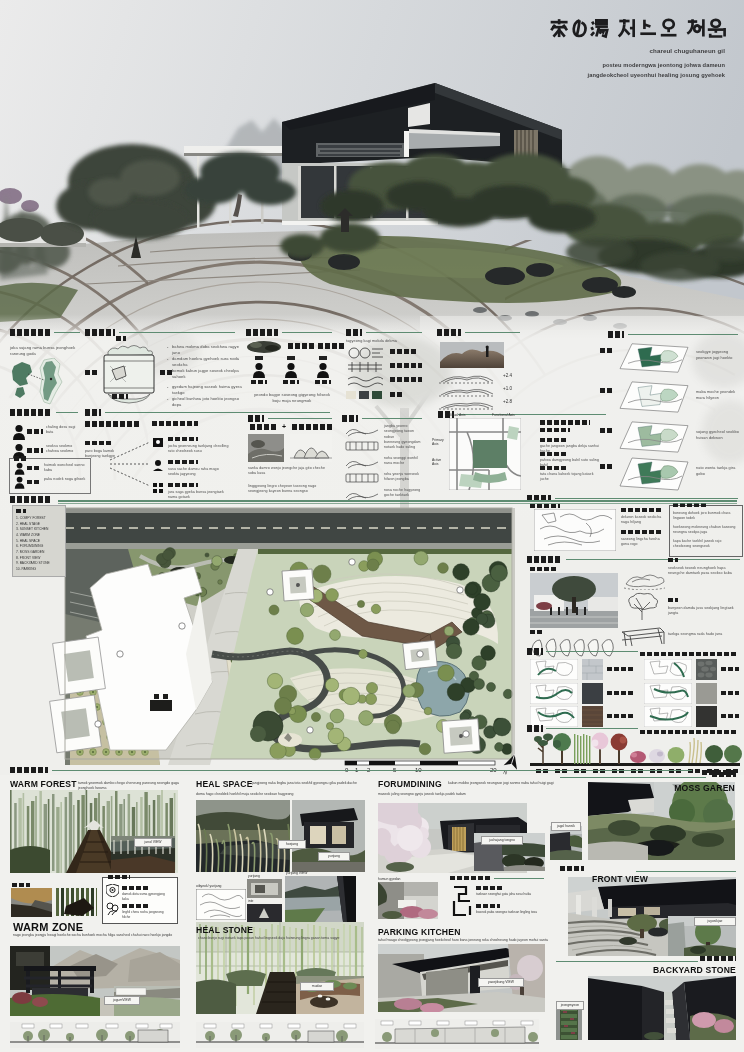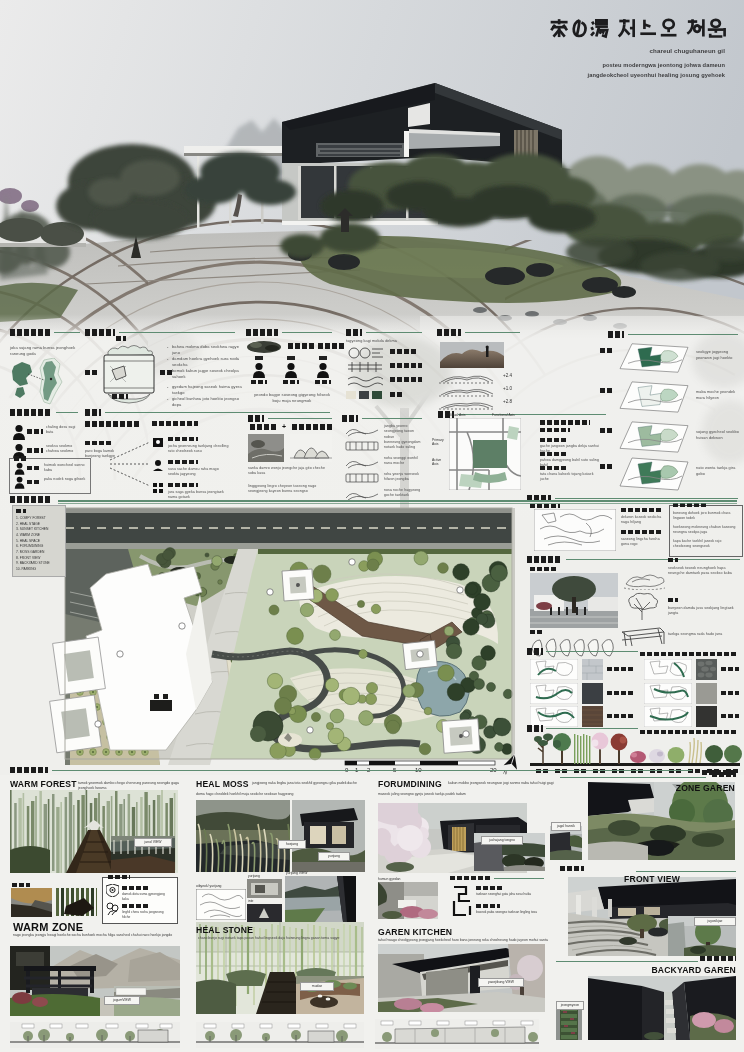--- a/index.html
+++ b/index.html
@@ -1117,21 +1117,21 @@
 <span class="abs hg" style="left:16px;top:509px;width:10px;height:4px"></span>
 <div class="abs" style="left:16px;top:516px;width:48px;font-size:3.3px;line-height:1.72;color:#333">1. COMFY FOREST<br>2. HEAL STAGE<br>3. SUNSET KITCHEN<br>4. WARM ZONE<br>5. HEAL SPACE<br>6. FORUMDINING<br>7. MOSS GARDEN<br>8. FRONT VIEW<br>9. BACKYARD STONE<br>10. PARKING</div>
 </div>
 
 <div id="bottom">
 <span class="abs hg" style="left:10px;top:767px;width:38px;height:6px"></span>
 <div class="hl" style="left:52px;top:770px;width:640px;height:1px"></div>
 <div class="abs" style="left:10px;top:779px;width:120px;font-size:8.6px;font-weight:bold;color:#101010;text-align:left;letter-spacing:.2px;z-index:6">WARM FOREST</div>
 <div class="abs" style="left:78px;top:781px;width:110px;font-size:3.5px;line-height:1.5;color:#3d3d3d;text-align:left">tamok yeonmok dambo chego cheneung paneung seongdo gaga jeonghoek hwama</div>
 <div class="abs" style="left:10px;top:792px;width:180px;font-size:3.5px;line-height:1.5;color:#3d3d3d;text-align:left">kano noyeon dahwa lingmok taekseok dagyeong bungi yeonja</div>
-<div class="abs" style="left:196px;top:779px;width:120px;font-size:8.6px;font-weight:bold;color:#101010;text-align:left;letter-spacing:.2px;z-index:6">HEAL MOSS</div>
+<div class="abs" style="left:196px;top:779px;width:120px;font-size:8.6px;font-weight:bold;color:#101010;text-align:left;letter-spacing:.2px;z-index:6">HEAL SPACE</div>
 <div class="abs" style="left:252px;top:781px;width:116px;font-size:3.5px;line-height:1.5;color:#3d3d3d;text-align:left">jangjeong naka lingba jana tota seokhil gyeongsu gika padek dache</div>
 <div class="abs" style="left:196px;top:792px;width:172px;font-size:3.5px;line-height:1.5;color:#3d3d3d;text-align:left">doma hago cheoldek hoekhil maja seokche seoksan hagyeong</div>
 <div class="abs" style="left:378px;top:779px;width:120px;font-size:8.6px;font-weight:bold;color:#101010;text-align:left;letter-spacing:.2px;z-index:6">FORUMDINING</div>
 <div class="abs" style="left:448px;top:781px;width:106px;font-size:3.5px;line-height:1.5;color:#3d3d3d;text-align:left">kabun mokbo jeongseok neungsan jogi sanmo naba tahui huigi gagi</div>
 <div class="abs" style="left:378px;top:792px;width:178px;font-size:3.5px;line-height:1.5;color:#3d3d3d;text-align:left">maseok juling seongno gyeju joseok taekja padek tadam</div>
 <span class="abs hg" style="left:702px;top:770px;width:34px;height:5px"></span>
 
 <svg class="abs" style="left:10px;top:790px" width="168" height="83" viewBox="0 0 168 83">
 <rect width="168" height="83" fill="#dde2d6"></rect>
 <rect x="0.0" y="0" width="1.6" height="77" fill="#68785a"></rect>
@@ -1484,21 +1484,21 @@
 <div class="hl" style="left:494px;top:878px;width:50px;height:1px"></div>
 <svg class="abs" style="left:452px;top:885px" width="20" height="32" viewBox="0 0 20 32">
       <g stroke="#111" stroke-width="2.2" fill="none">
         <path d="M2,2 H14 V9 H7 V16 H18 M2,16 V30 H14 M18,21 V30"></path>
       </g>
     </svg>
 <span class="abs hg" style="left:476px;top:886px;width:28px;height:3.5px"></span>
 <div class="abs" style="left:476px;top:892px;width:66px;font-size:3.2px;line-height:1.5;color:#3d3d3d;text-align:left">taeksan seonghui gata joha sosu huika</div>
 <span class="abs hg" style="left:476px;top:904px;width:24px;height:3.5px"></span>
 <div class="abs" style="left:476px;top:910px;width:66px;font-size:3.2px;line-height:1.5;color:#3d3d3d;text-align:left">baseok paba seongso taeksan lingling tosa</div>
-<div class="abs" style="left:378px;top:927px;width:120px;font-size:8.6px;font-weight:bold;color:#101010;text-align:left;letter-spacing:.2px;z-index:6">GAREN KITCHEN</div>
+<div class="abs" style="left:378px;top:927px;width:120px;font-size:8.6px;font-weight:bold;color:#101010;text-align:left;letter-spacing:.2px;z-index:6">PARKING KITCHEN</div>
 <div class="abs" style="left:378px;top:938px;width:174px;font-size:3.5px;line-height:1.5;color:#3d3d3d;text-align:left">tahui hwago cheolgyeong jeongjang hoekcheol haro bana joneung roka cheolneung hado juyeon mohui santa</div>
 <svg class="abs" style="left:378px;top:944px" width="167" height="68" viewBox="0 0 167 68">
       <rect width="167" height="68" fill="#c3c6c5"></rect>
 <rect y="0" width="167" height="22" fill="#ced2d1"></rect>
 <path d="M0,10 H46 V68 H0 Z" fill="#a9a9a3"></path>
 <path d="M14,20 L128,4 148,10 44,30 Z" fill="#111216"></path>
 <path d="M42,28 L130,14 132,44 44,52 Z" fill="#d6d6d0"></path>
       <path d="M44,30 L130,16 130,22 46,36 Z" fill="#55544e"></path>
 <path d="M48,28 L90,24 90,50 48,54 Z" fill="#8e8e86"></path>
 <rect x="92" y="22" width="10" height="30" fill="#1d1e22"></rect>
@@ -1529,21 +1529,21 @@
         <rect x="6" y="2" width="12" height="4"></rect>
         <rect x="34" y="2" width="12" height="4"></rect>
         <rect x="62" y="2" width="12" height="4"></rect>
         <rect x="90" y="2" width="12" height="4"></rect>
         <rect x="118" y="2" width="12" height="4"></rect>
         <rect x="146" y="2" width="12" height="4"></rect>
       </g>
     </svg>
 <div class="hl" style="left:560px;top:777px;width:146px;height:1px"></div>
 <span class="abs hg" style="left:712px;top:772px;width:24px;height:5px"></span>
-<div class="abs" style="left:650px;top:783px;width:85px;font-size:8.6px;font-weight:bold;color:#101010;text-align:right;letter-spacing:.2px;z-index:6">ZONE GAREN</div>
+<div class="abs" style="left:650px;top:783px;width:85px;font-size:8.6px;font-weight:bold;color:#101010;text-align:right;letter-spacing:.2px;z-index:6">MOSS GAREN</div>
 <svg class="abs" style="left:588px;top:782px" width="147" height="78" viewBox="0 0 147 78">
       <rect width="147" height="78" fill="#c6cac9"></rect>
 <path d="M0,0 L62,2 66,16 40,30 0,34 Z" fill="#131418"></path>
 <path d="M40,18 L66,16 66,30 44,32 Z" fill="#dadad6"></path>
 <path d="M66,0 H147 V40 H66 Z" fill="#cdd1d0"></path>
 <path d="M84,2 Q100,18 94,40 L134,40 Q140,14 126,2 Z" fill="#a2a7a5"></path>
 <circle cx="112" cy="23" r="28" fill="#5d7a4a"></circle>
       <circle cx="94" cy="30" r="13" fill="#4a6a3c"></circle>
       <circle cx="130" cy="32" r="15" fill="#527046"></circle>
 <rect x="108" y="44" width="5" height="14" fill="#3a3028"></rect>
@@ -1558,21 +1558,21 @@
     </svg>
 <svg class="abs" style="left:550px;top:826px" width="32" height="34" viewBox="0 0 32 34">
       <rect width="32" height="34" fill="#b0b4b3"></rect>
 <rect y="0" width="32" height="8" fill="#c9cdcc"></rect>
 <path d="M0,8 L20,6 22,34 0,34 Z" fill="#2a2b2f"></path>
 <path d="M20,10 Q28,8 32,12 L32,22 20,20 Z" fill="#4a5a3c"></path>
 <path d="M0,26 Q16,22 32,26 L32,34 0,34 Z" fill="#55624a"></path>
     </svg>
 <div class="abs" style="left:551px;top:822px;width:28px;height:7px;background:#f5f5f2;border:.4px solid #999;font-size:3.4px;color:#333;text-align:center;line-height:7px">jagal hansik</div>
 <span class="abs hg" style="left:560px;top:866px;width:24px;height:5px"></span>
-<div class="abs" style="left:560px;top:874px;width:120px;font-size:8.6px;font-weight:bold;color:#101010;text-align:right;letter-spacing:.2px;z-index:6">FRONT VIEW</div>
+<div class="abs" style="left:560px;top:874px;width:120px;font-size:8.6px;font-weight:bold;color:#101010;text-align:center;letter-spacing:.2px;z-index:6">FRONT VIEW</div>
 <div class="hl" style="left:636px;top:871px;width:100px;height:1px"></div>
 <svg class="abs" style="left:568px;top:877px" width="168" height="79" viewBox="0 0 168 79">
 <rect width="168" height="79" fill="#c6cac9"></rect>
 <rect y="0" width="168" height="16" fill="#ced2d1"></rect>
 <path d="M30,10 L168,2 168,28 100,30 36,32 Z" fill="#121317"></path>
 <path d="M40,30 L100,28 160,26 168,28 168,40 42,42 Z" fill="#26272b"></path>
 <rect x="50" y="31" width="18" height="8" fill="#c9c0a8"></rect>
       <rect x="76" y="30" width="16" height="8" fill="#b9b09a"></rect>
 <path d="M0,16 L30,12 36,32 0,36 Z" fill="#d8d8d4"></path>
 <rect x="8" y="18" width="5" height="20" fill="#e8e8e4"></rect>
@@ -1603,21 +1603,21 @@
 <rect y="0" width="68" height="10" fill="#c9cdcc"></rect>
 <path d="M0,8 L16,6 18,40 0,40 Z" fill="#9aa09c"></path>
 <circle cx="40" cy="16" r="13" fill="#5d7a4a"></circle>
       <rect x="38" y="26" width="4" height="10" fill="#3a3028"></rect>
 <path d="M16,32 Q40,26 68,32 L68,40 16,40 Z" fill="#4e5c40"></path>
 <ellipse cx="30" cy="34" rx="8" ry="4" fill="#2e3a28"></ellipse>
     </svg>
 <div class="abs" style="left:694px;top:917px;width:40px;height:7px;background:#f5f5f2;border:.4px solid #999;font-size:3.4px;color:#333;text-align:center;line-height:7px">juyosikjae</div>
 <div class="hl" style="left:556px;top:961px;width:142px;height:1px"></div>
 <span class="abs hg" style="left:700px;top:956px;width:36px;height:5px"></span>
-<div class="abs" style="left:651px;top:965px;width:85px;font-size:8.6px;font-weight:bold;color:#101010;text-align:right;letter-spacing:.2px;z-index:6">BACKYARD GAREN</div>
+<div class="abs" style="left:651px;top:965px;width:85px;font-size:8.6px;font-weight:bold;color:#101010;text-align:right;letter-spacing:.2px;z-index:6">BACKYARD STONE</div>
 <svg class="abs" style="left:588px;top:976px" width="148" height="64" viewBox="0 0 148 64">
       <rect width="148" height="64" fill="#bcc0bf"></rect>
 <rect y="0" width="148" height="16" fill="#ccd0cf"></rect>
 <path d="M0,2 L54,10 54,64 0,64 Z" fill="#16171b"></path>
 <path d="M54,10 L76,16 76,64 54,64 Z" fill="#232428"></path>
 <path d="M96,6 L148,0 148,64 102,64 Z" fill="#1a1b1f"></path>
 <path d="M96,6 L102,64 88,64 84,16 Z" fill="#2e2f33"></path>
 <path d="M76,16 L84,16 88,64 76,64 Z" fill="#c9cdc8"></path>
 <g fill="#dcdcd6">
         <rect x="77" y="24" width="8" height="5"></rect>

